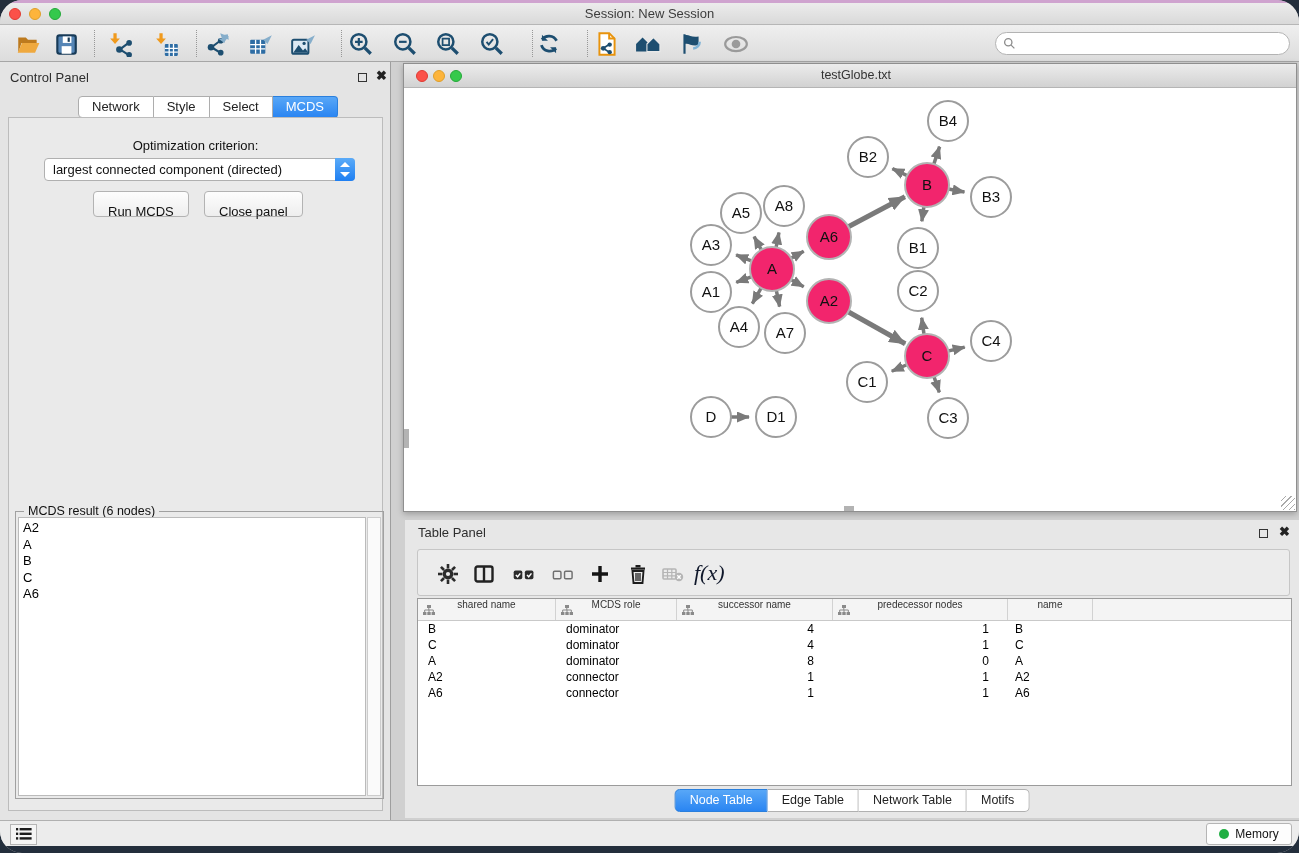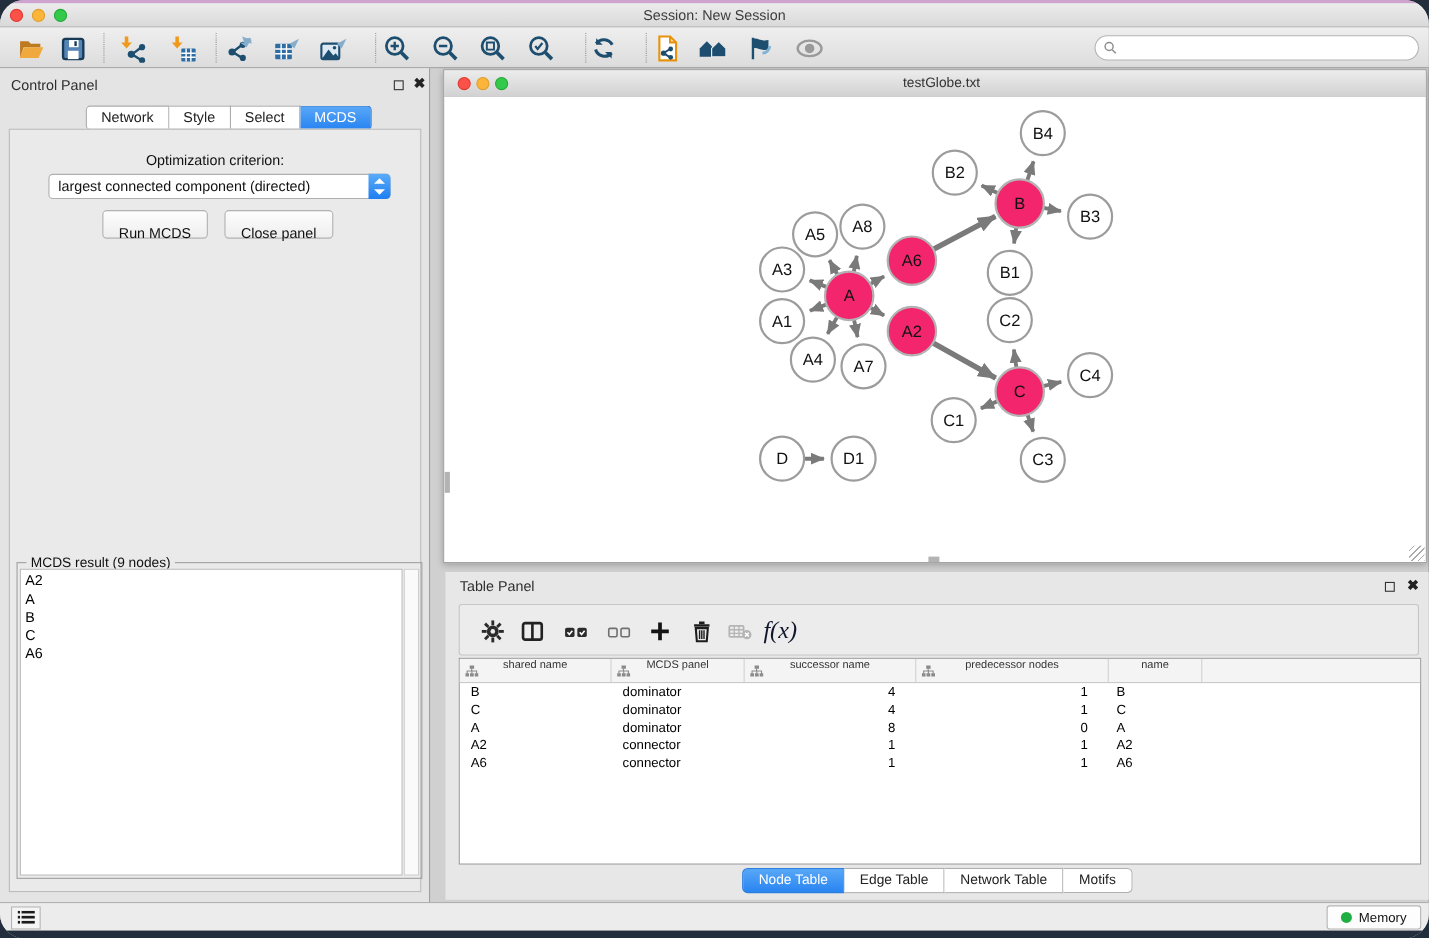--- a/index.html
+++ b/index.html
@@ -293,21 +293,21 @@
         <span class="dd-text">largest connected component (directed)</span>
         <span class="dd-stepper">
             <i class="up"></i>
             <i class="down"></i>
           </span>
       </div>
       <button class="cp-btn btn-run">Run MCDS</button>
       <button class="cp-btn btn-close">Close panel</button>
 
       <div class="result-box">
-        <span class="result-legend">MCDS result (9 nodes)</span>
+        <span class="result-legend">MCDS result (6 nodes)</span>
         <div class="result-list">
           <div>A2</div>
           <div>A</div>
           <div>B</div>
           <div>C</div>
           <div>A6</div>
         </div>
         <div class="result-scroll"></div>
       </div>
     </div>
@@ -527,21 +527,21 @@
         <div class="th">
           <svg viewBox="0 0 12 12">
               <g fill="#8a8a8a">
                 <rect x="4" y="1" width="4" height="3"></rect>
                 <rect x="0" y="8" width="3.4" height="3"></rect>
                 <rect x="4.3" y="8" width="3.4" height="3"></rect>
                 <rect x="8.6" y="8" width="3.4" height="3"></rect>
                 <path d="M5.8 4 v2 M1.7 8 V6 h8.6 V8 M6 6 v2" stroke="#8a8a8a" fill="none"></path>
               </g>
             </svg>
-          <span>MCDS panel</span>
+          <span>MCDS role</span>
         </div>
         <div class="th">
           <svg viewBox="0 0 12 12">
               <g fill="#8a8a8a">
                 <rect x="4" y="1" width="4" height="3"></rect>
                 <rect x="0" y="8" width="3.4" height="3"></rect>
                 <rect x="4.3" y="8" width="3.4" height="3"></rect>
                 <rect x="8.6" y="8" width="3.4" height="3"></rect>
                 <path d="M5.8 4 v2 M1.7 8 V6 h8.6 V8 M6 6 v2" stroke="#8a8a8a" fill="none"></path>
               </g>

